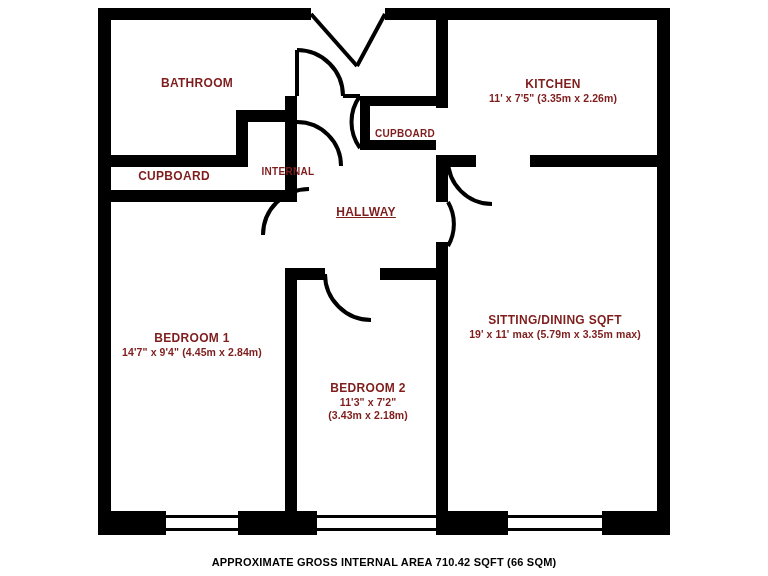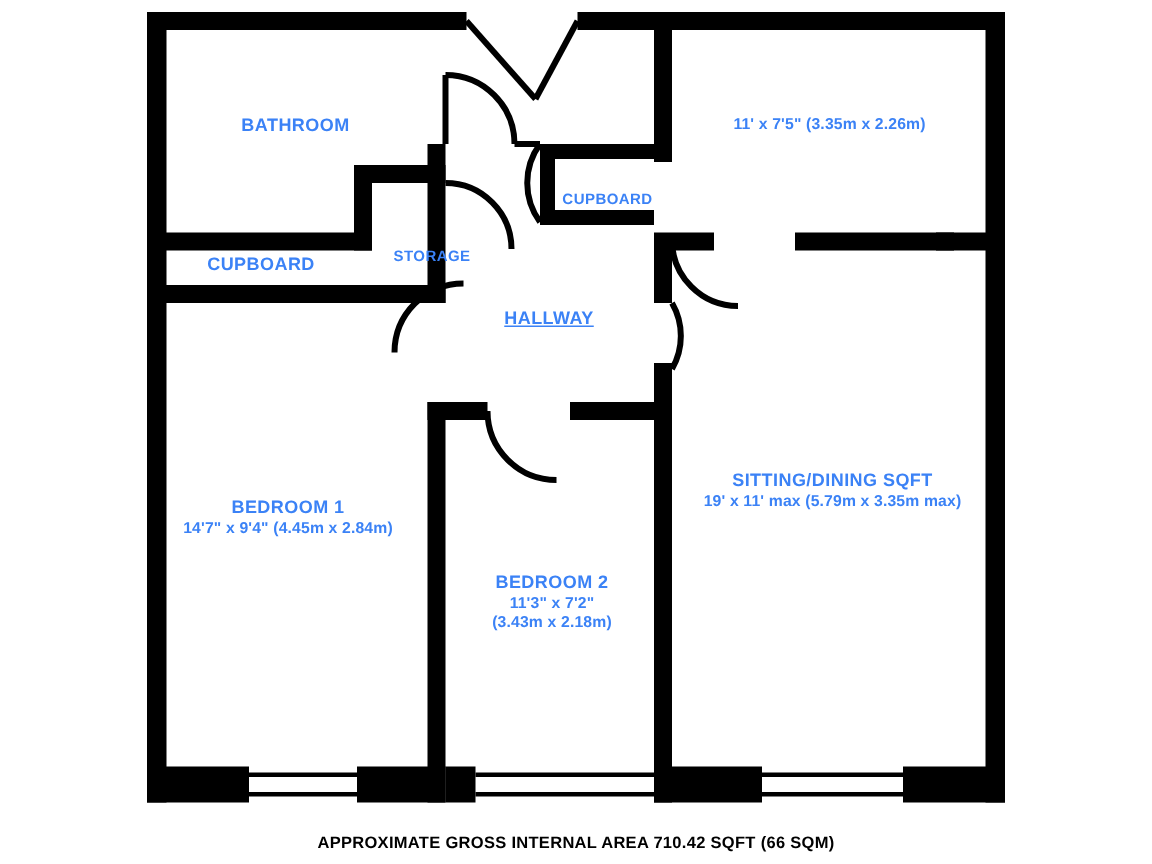--- a/index.html
+++ b/index.html
@@ -21,21 +21,21 @@
     top: 0;
     width: 768px;
     height: 576px;
   }
   .label {
     position: absolute;
     text-align: center;
     line-height: 1.25;
     white-space: nowrap;
     font-weight: bold;
-    color: #3b82f6;
+    color: #7f1d1d;
     transform: translateX(-50%);
   }
   .label .room-name {
     display: block;
     font-size: 12px;
     letter-spacing: 0.3px;
   }
   .label .room-dims {
     display: block;
     font-size: 10.5px;
@@ -145,29 +145,30 @@
     <path d="M325 274 A46 46 0 0 0 371 320"></path>
   </g>
 </svg>
 
 <div class="label" style="left:197px; top:76px;">
   <span class="room-name">BATHROOM</span>
   <span class="room-dims"></span>
 </div>
 
 <div class="label" style="left:553px; top:77px;">
+  <span class="room-name">KITCHEN</span>
   <span class="room-dims">11' x 7'5" (3.35m x 2.26m)</span>
 </div>
 
 <div class="label small" style="left:405px; top:103px;">
   <span class="room-name">CUPBOARD</span>
 </div>
 
 <div class="label small" style="left:288px; top:141px;">
-  <span class="room-name">STORAGE</span>
+  <span class="room-name">INTERNAL</span>
 </div>
 
 <div class="label" style="left:174px; top:169px;">
   <span class="room-name">CUPBOARD</span>
 </div>
 
 <div class="label" style="left:366px; top:205px;text-decoration:underline;">
   <span class="room-name">HALLWAY</span>
 </div>
 

